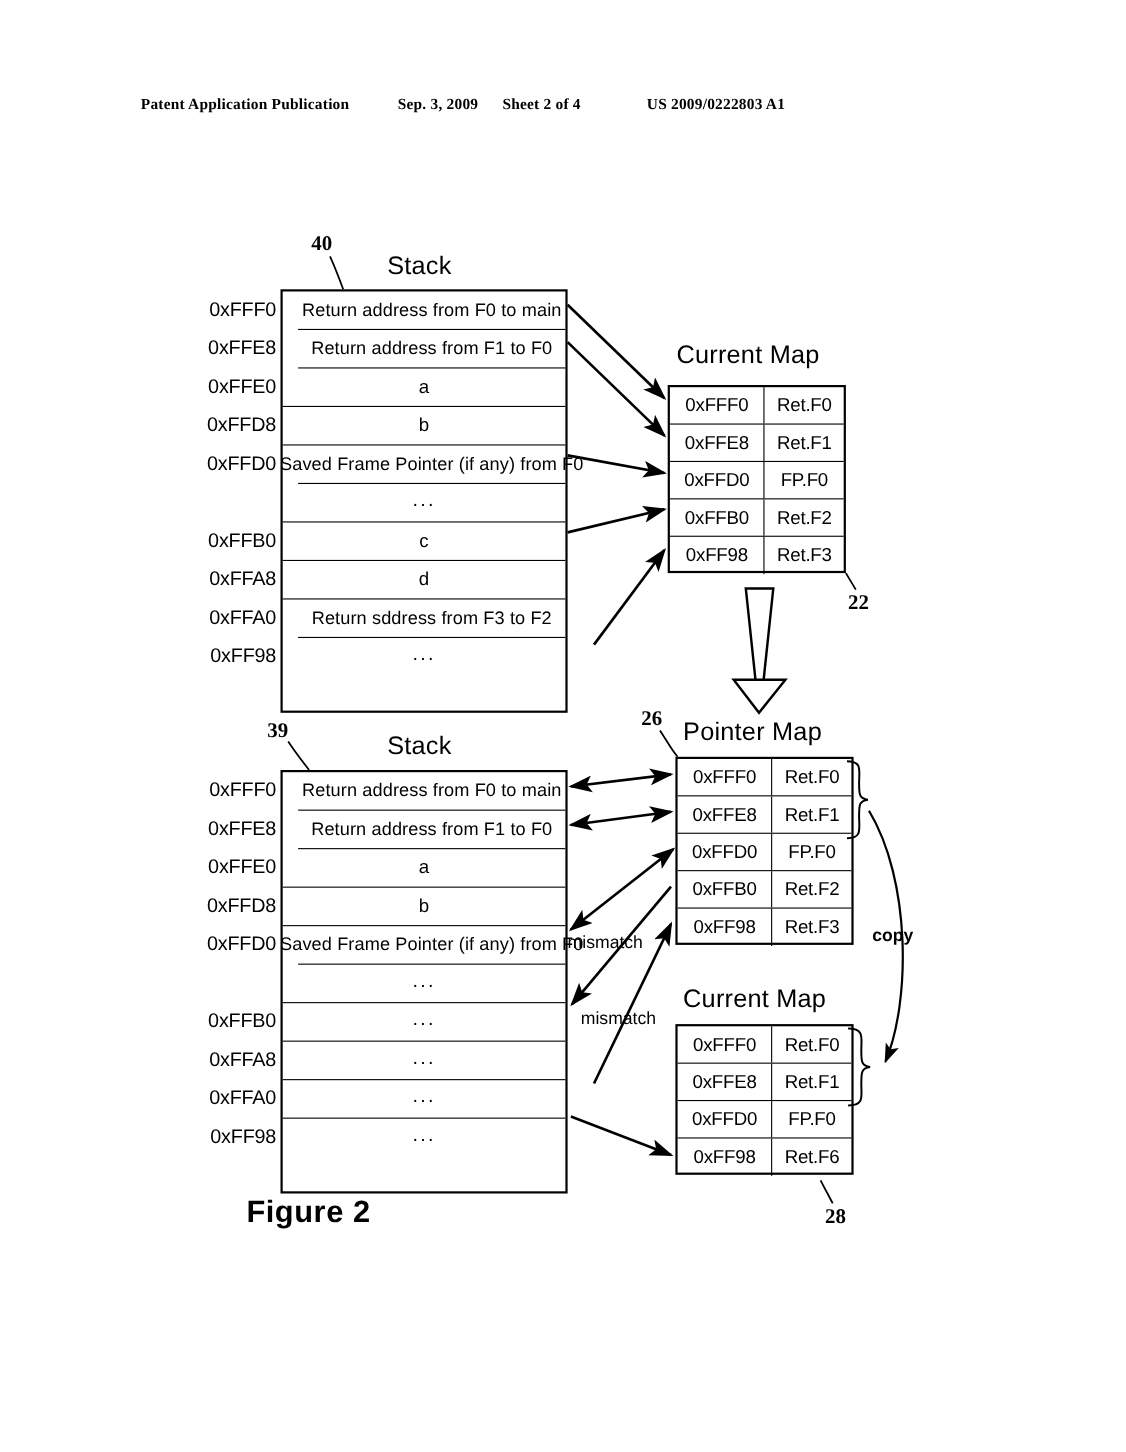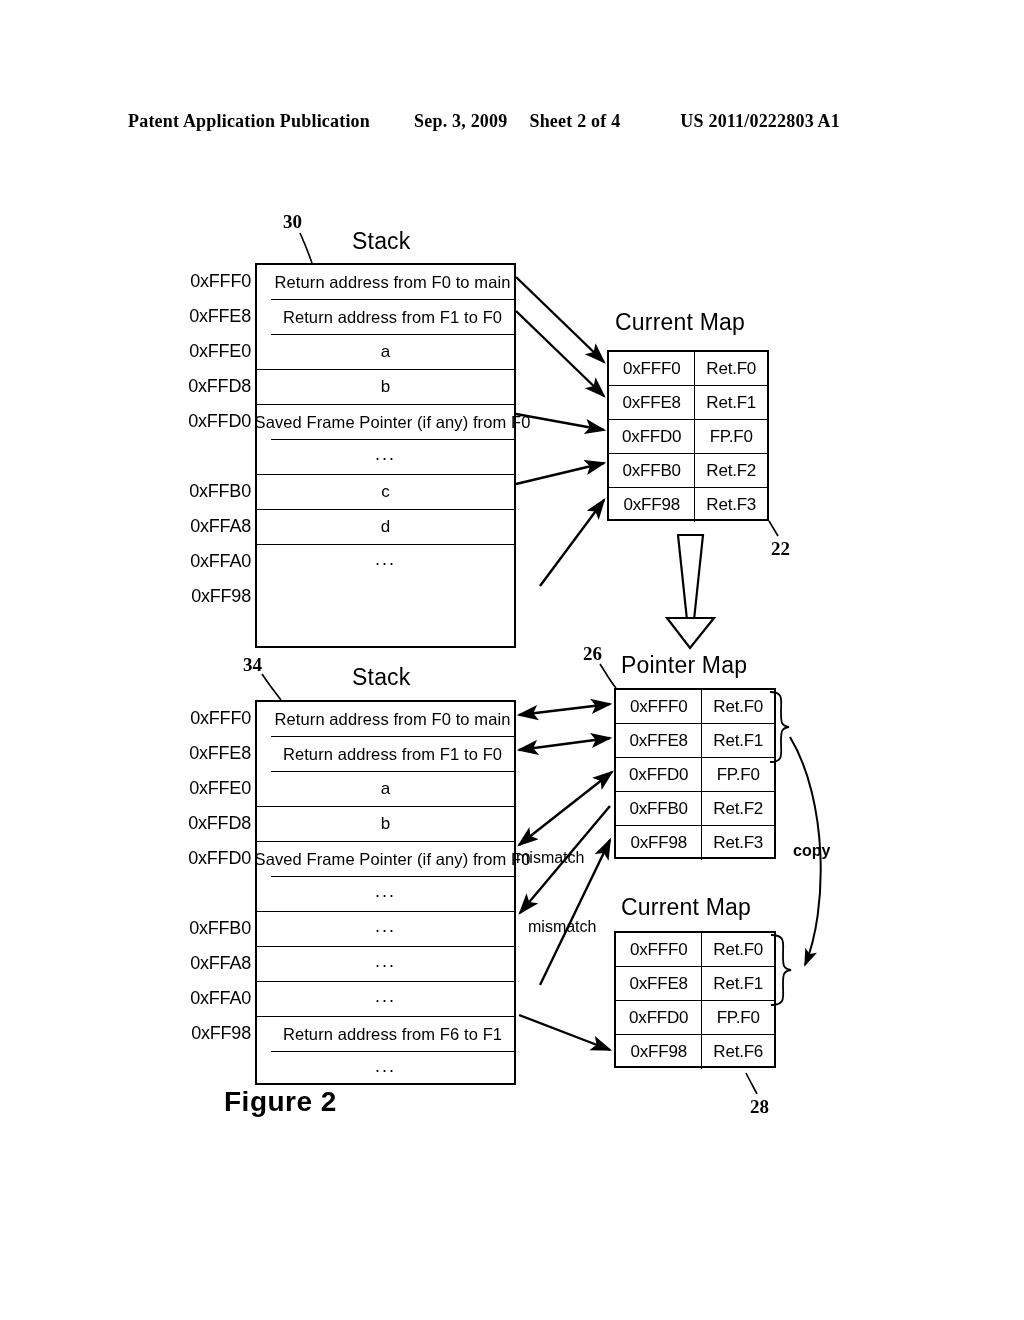--- a/index.html
+++ b/index.html
@@ -19,24 +19,23 @@
   
   .pub-header {
     position: absolute;
     top: 88px;
     left: 128px;
     width: 768px;
     display: flex;
     align-items: flex-start;
     font-family: "Liberation Serif", serif;
     font-weight: bold;
-    font-size: 18px;
+    font-size: 14px;
     letter-spacing: 0.2px;
     white-space: nowrap;
-    margin-top: 23px;
   }
   .hdr-pub   { }
   .hdr-date  { margin-left: 44px; }
   .hdr-sheet { margin-left: 22px; }
   .hdr-num   { margin-left: 60px; }
 
   
   .figure-area {
     position: absolute;
     inset: 0;
@@ -149,37 +148,38 @@
     letter-spacing: 0.5px;
   }
 </style>
 </head>
 <body>
 
 <div class="pub-header">
   <span class="hdr-pub">Patent Application Publication</span>
   <span class="hdr-date">Sep. 3, 2009</span>
   <span class="hdr-sheet">Sheet 2 of 4</span>
-  <span class="hdr-num">US 2011/0222803 A1</span>
+  <span class="hdr-num">US 2009/0222803 A1</span>
 </div>
 
 <div class="figure-area">
 
   <div class="title-label" style="left:352px; top:228px;">Stack</div>
-  <div class="ref-num" style="left:283px; top:211px;">30</div>
+  <div class="ref-num" style="left:283px; top:211px;">40</div>
 
   <div class="stack-box" id="top-stack-box" style="left:255px; top:263px; width:261px; height:385px;">
       <div class="stack-row wide-text">Return address from F0 to main</div>
       <div class="stack-row wide-text">Return address from F1 to F0</div>
       <div class="stack-row">a</div>
       <div class="stack-row">b</div>
       <div class="stack-row wide-text">Saved Frame Pointer (if any) from F0</div>
       <div class="stack-row dots">...</div>
       <div class="stack-row">c</div>
       <div class="stack-row">d</div>
+      <div class="stack-row wide-text">Return sddress from F3 to F2</div>
       <div class="stack-row dots">...</div>
     </div>
   <div id="top-stack-addrs">
       <div class="addr-label" style="left: 179px; width: 72px; top: 271px;">0xFFF0</div>
       <div class="addr-label" style="left: 179px; width: 72px; top: 306px;">0xFFE8</div>
       <div class="addr-label" style="left: 179px; width: 72px; top: 341px;">0xFFE0</div>
       <div class="addr-label" style="left: 179px; width: 72px; top: 376px;">0xFFD8</div>
       <div class="addr-label" style="left: 179px; width: 72px; top: 411px;">0xFFD0</div>
       <div class="addr-label" style="left: 179px; width: 72px; top: 481px;">0xFFB0</div>
       <div class="addr-label" style="left: 179px; width: 72px; top: 516px;">0xFFA8</div>
@@ -207,33 +207,32 @@
         <div class="map-cell addr">0xFFB0</div>
         <div class="map-cell val">Ret.F2</div>
       </div>
       <div class="map-row">
         <div class="map-cell addr">0xFF98</div>
         <div class="map-cell val">Ret.F3</div>
       </div>
     </div>
 
   <div class="title-label" style="left:352px; top:664px;">Stack</div>
-  <div class="ref-num" style="left:243px; top:654px;">34</div>
+  <div class="ref-num" style="left:243px; top:654px;">39</div>
 
   <div class="stack-box" id="bottom-stack-box" style="left:255px; top:700px; width:261px; height:385px;">
       <div class="stack-row wide-text">Return address from F0 to main</div>
       <div class="stack-row wide-text">Return address from F1 to F0</div>
       <div class="stack-row">a</div>
       <div class="stack-row">b</div>
       <div class="stack-row wide-text">Saved Frame Pointer (if any) from F0</div>
       <div class="stack-row dots">...</div>
       <div class="stack-row dots">...</div>
       <div class="stack-row dots">...</div>
       <div class="stack-row dots">...</div>
-      <div class="stack-row wide-text">Return address from F6 to F1</div>
       <div class="stack-row dots">...</div>
     </div>
   <div id="bottom-stack-addrs">
       <div class="addr-label" style="left: 179px; width: 72px; top: 708px;">0xFFF0</div>
       <div class="addr-label" style="left: 179px; width: 72px; top: 743px;">0xFFE8</div>
       <div class="addr-label" style="left: 179px; width: 72px; top: 778px;">0xFFE0</div>
       <div class="addr-label" style="left: 179px; width: 72px; top: 813px;">0xFFD8</div>
       <div class="addr-label" style="left: 179px; width: 72px; top: 848px;">0xFFD0</div>
       <div class="addr-label" style="left: 179px; width: 72px; top: 918px;">0xFFB0</div>
       <div class="addr-label" style="left: 179px; width: 72px; top: 953px;">0xFFA8</div>

